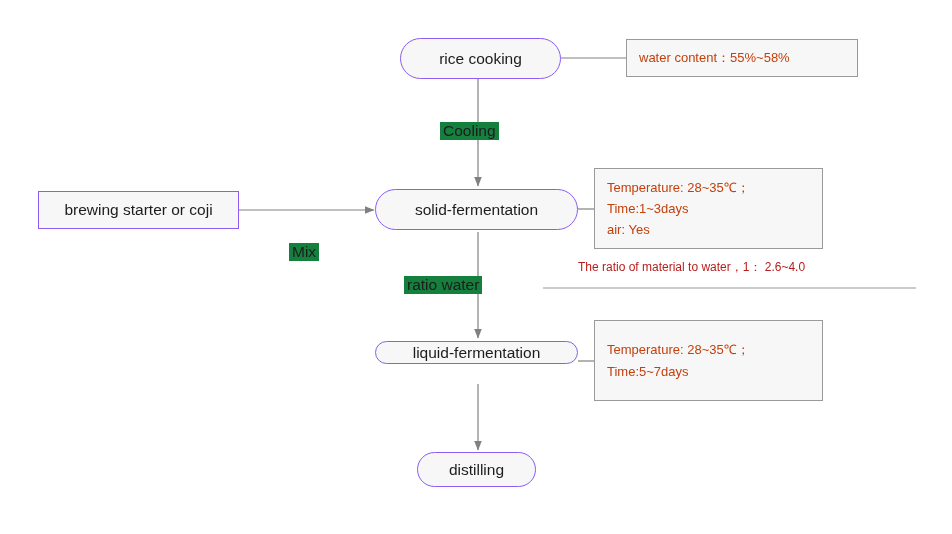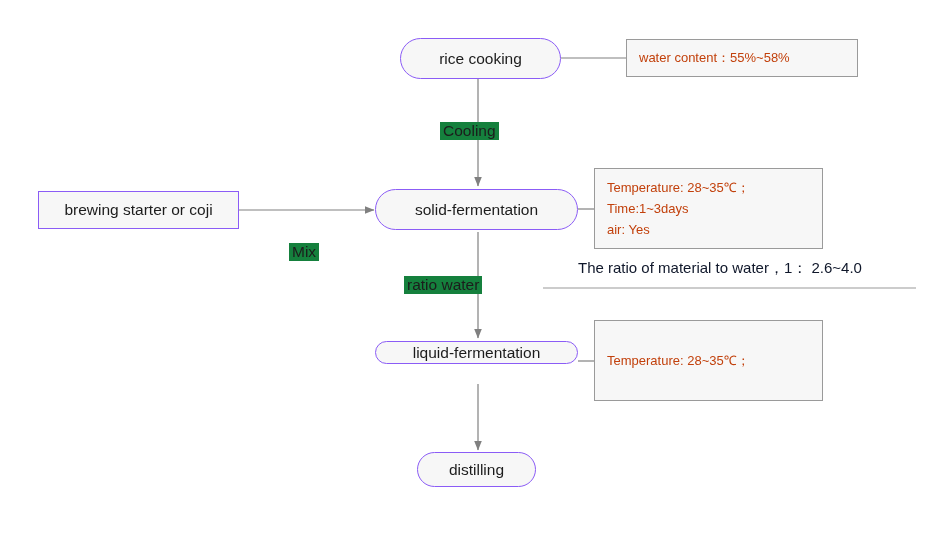--- a/index.html
+++ b/index.html
@@ -60,22 +60,22 @@
   .edge-label {
     position: absolute;
     font-size: 15.5px;
     color: #1c1c1c;
     background: #15803d;
     padding: 0 3px;
     white-space: nowrap;
   }
   .annotation {
     position: absolute;
-    font-size: 15px;
-    color: #0f172a;
+    font-size: 12px;
+    color: #b91c1c;
     white-space: nowrap;
   }
 </style>
 </head>
 <body>
 
 <div id="canvas">
 
   <svg id="wires" viewBox="0 0 952 534" xmlns="http://www.w3.org/2000/svg">
     <defs>
@@ -126,20 +126,21 @@
   </div>
 
   <div class="param-box" style="left:594px; top:168px; width:229px; height:81px;">
     <span>Temperature: 28~35℃；</span>
     <span>Time:1~3days</span>
     <span>air: Yes</span>
   </div>
 
   <div class="param-box" style="left:594px; top:320px; width:229px; height:81px;">
     <span>Temperature: 28~35℃；</span>
+    <span>Time:5~7days</span>
   </div>
 
   <div class="edge-label" style="left:440px; top:122px;">Cooling</div>
 
   <div class="edge-label" style="left:289px; top:199px;margin-top:44px;">Mix</div>
 
   <div class="edge-label" style="left:404px; top:276px;">ratio water</div>
 
   <div class="annotation" style="left:578px; top:259px;">The ratio of material to water，1： 2.6~4.0</div>
 

